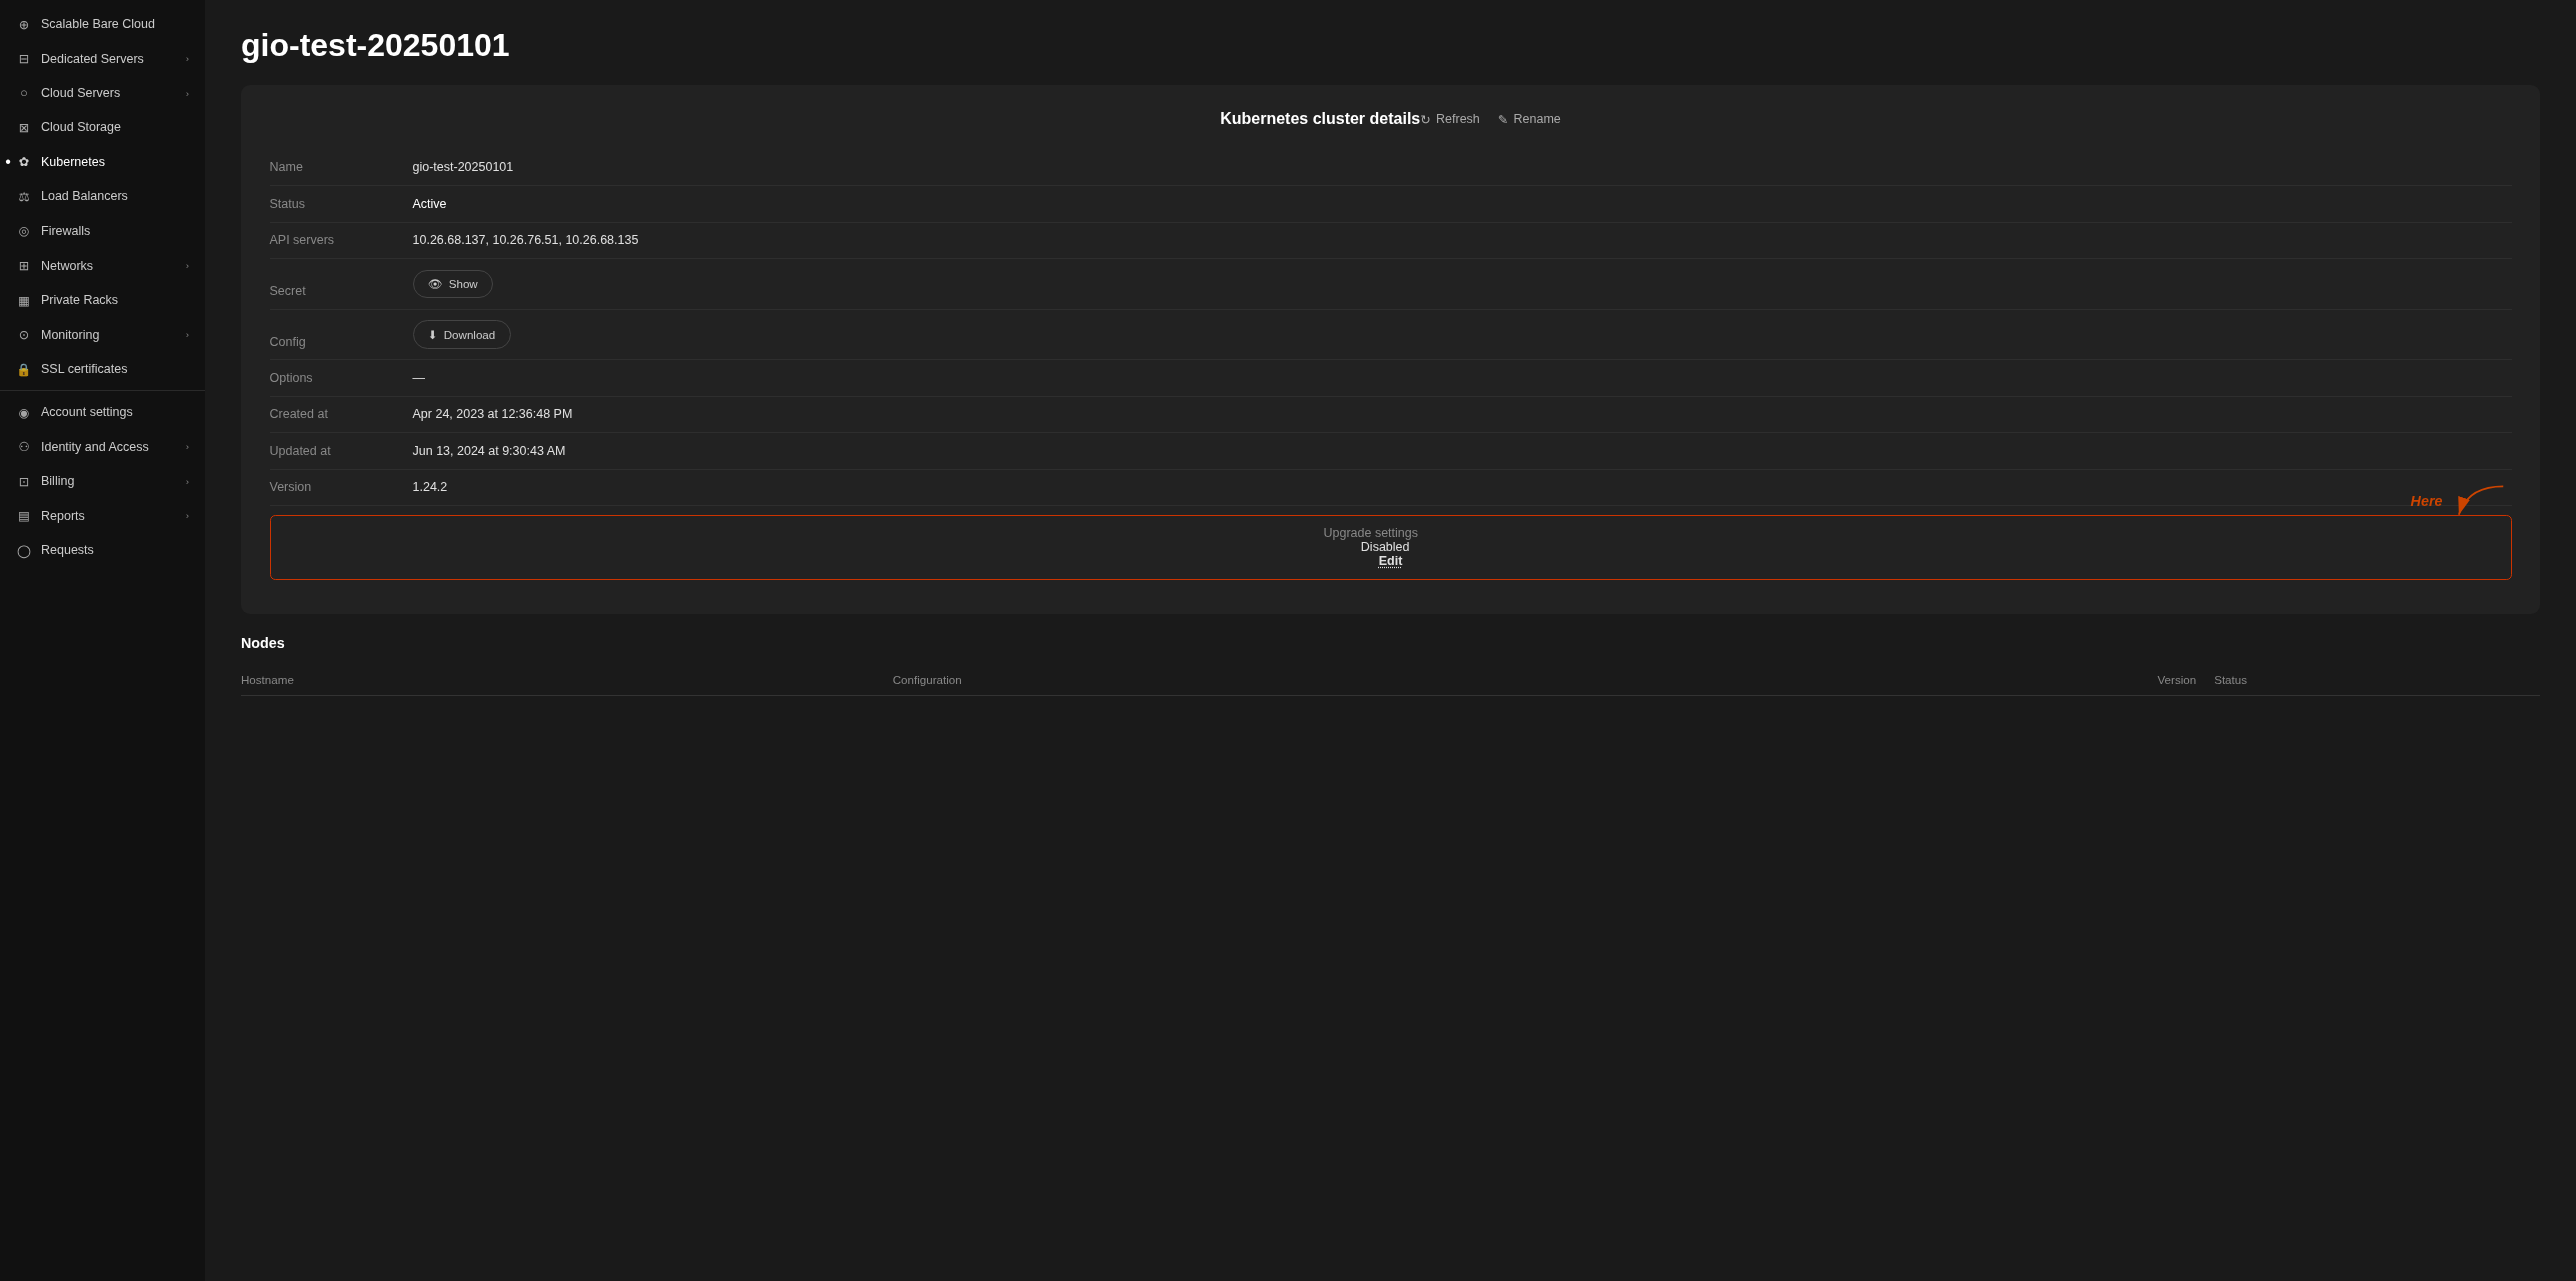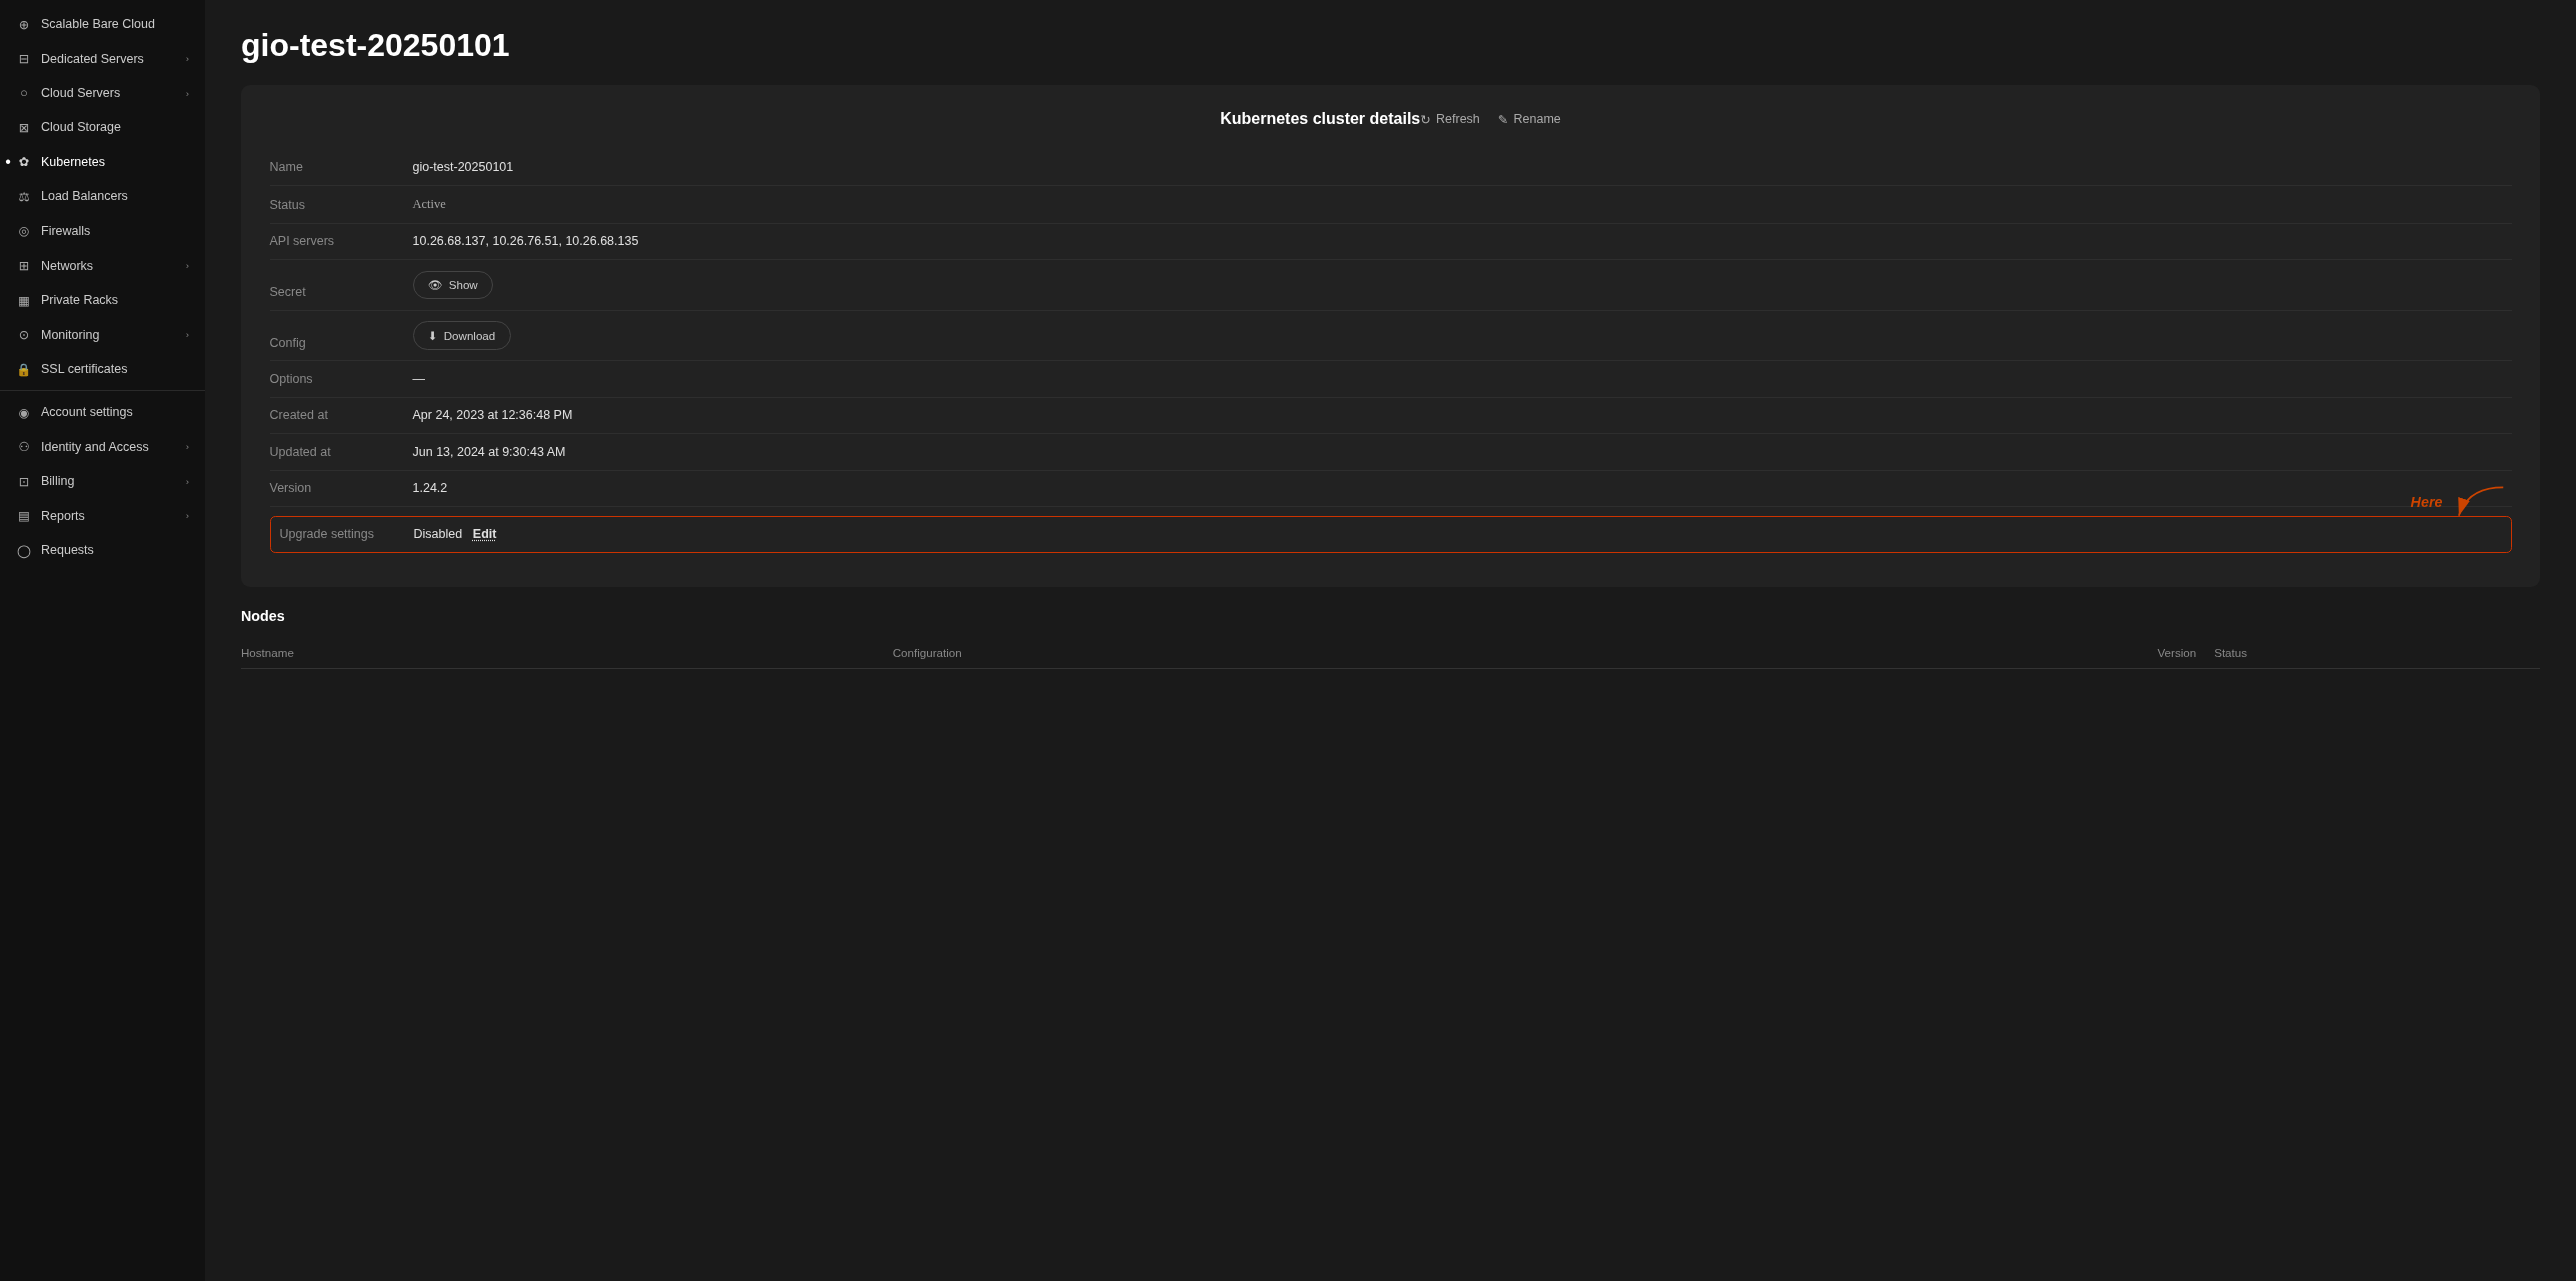--- a/index.html
+++ b/index.html
@@ -127,22 +127,21 @@
       font-size: 12.5px;
     }
     .details-value {
       color: #e0e0e0;
       font-size: 12.5px;
       flex: 1;
     }
 
     
     .status-active {
-      color: #a3a3a3;
-      font-family: Liberation Serif, serif;
+      color: #ffffff;
     }
 
     
     .btn-outline {
       display: inline-flex;
       align-items: center;
       gap: 6.2px;
       padding: 6.2px 14.3px;
       border: 0.9px solid #444444;
       border-radius: 18px;
@@ -153,20 +152,21 @@
     }
 
     
     .upgrade-row {
       border: 1.8px solid #cc3300;
       border-radius: 5.3px;
       padding: 10.7px 9px;
       display: flex;
       align-items: center;
       margin: 3.6px 0;
+      flex-direction: column;
     }
     .upgrade-label {
       width: 134px;
       color: #888888;
       font-size: 12.5px;
     }
     .upgrade-value {
       color: #e0e0e0;
       font-size: 12.5px;
       margin-right: 10.7px;

